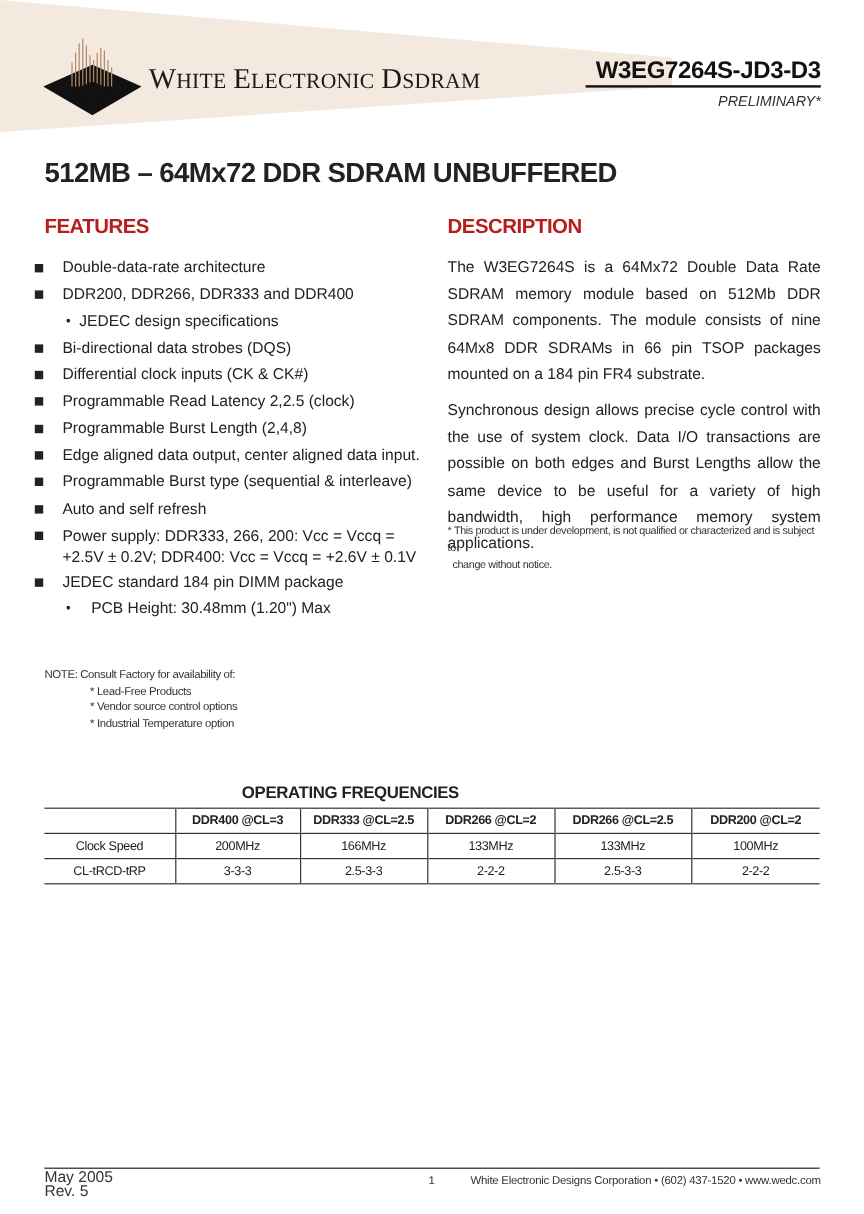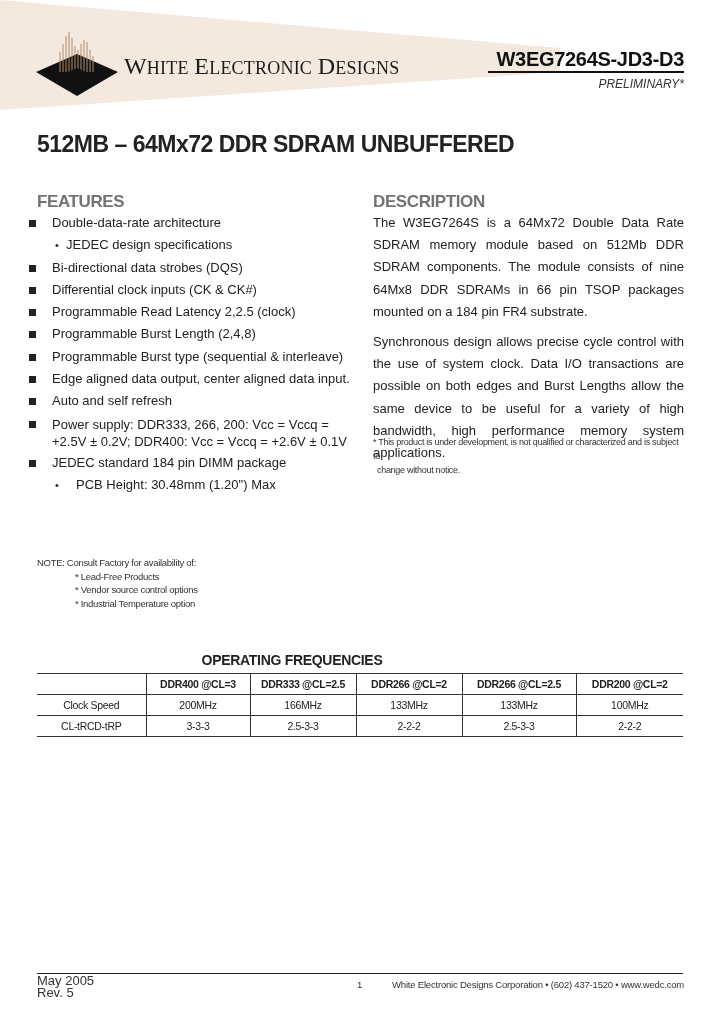--- a/index.html
+++ b/index.html
@@ -9,21 +9,21 @@
   .beam { position:absolute; left:0; top:0; width:560px; height:110px; }
   .logo { position:absolute; left:36px; top:28px; width:82px; height:68px; }
   .company { position:absolute; left:124px; top:53px; font-family:"Liberation Serif", serif; font-size:22px; letter-spacing:0.2px; color:#1a1a1a; white-space:nowrap; }
   .company .big { font-size:24px; }
   .company .sc { font-size:18px; }
   .partno { position:absolute; right:36px; top:48px; font-size:20px; font-weight:bold; letter-spacing:-0.3px; color:#111; }
   .hrule { position:absolute; left:488px; top:71px; width:196px; height:2px; background:#111; }
   .prelim { position:absolute; right:36px; top:77px; font-size:12px; font-style:italic; color:#333;text-align:right; }
 
   .title { position:absolute; left:37px; top:131px; font-size:23px; font-weight:bold; letter-spacing:-0.5px; color:#222; white-space:nowrap; }
-  .sec-h { position:absolute; top:192px; font-size:17px; font-weight:bold; letter-spacing:-0.4px; color:#737373; }
+  .sec-h { position:absolute; top:179px; font-size:17px; font-weight:bold; letter-spacing:-0.4px; color:#b91c1c; }
 
   
   .feat { position:absolute; left:28px; top:212px; width:320px; font-size:13px; line-height:22.3px; color:#222; }
   .feat .row { position:relative; padding-left:24px; white-space:nowrap; }
   .feat .row .sq { position:absolute; left:1px; top:8px; width:7px; height:7px; background:#222; }
   .feat .row.sub { padding-left:38px; }
   .feat .row.sub .dot { position:absolute; left:27px; top:0; font-size:11px; }
   .feat .row.sub2 { padding-left:48px; }
   .feat .row.sub2 .dot { position:absolute; left:27px; top:0; font-size:11px; }
   .feat .row.tight { line-height:17px; padding-top:3px; padding-bottom:2px; }
@@ -79,39 +79,40 @@
     <line x1="51" y1="44" x2="51" y2="14"></line>
     <line x1="54" y1="44" x2="54" y2="22"></line>
     <line x1="57" y1="44" x2="57" y2="28"></line>
   </g>
   <polygon points="41,40 60,48 41,60 22,48" fill="#111"></polygon>
 </svg>
 
 <div class="company">
   <span class="big">W</span><span class="sc">HITE</span>
   <span class="big">E</span><span class="sc">LECTRONIC</span>
-  <span class="big">D</span><span class="sc">ESIGNS</span>
+  <span class="big">D</span><span class="sc">SDRAM</span>
 </div>
 
 <div class="partno">W3EG7264S-JD3-D3</div>
 <div class="hrule"></div>
 <div class="prelim">PRELIMINARY*</div>
 
 <div class="title">512MB – 64Mx72 DDR SDRAM UNBUFFERED</div>
 
 <div class="sec-h" style="left:37px;">FEATURES</div>
 <div class="feat">
   <div class="row"><span class="sq"></span><span>Double-data-rate architecture</span></div>
+  <div class="row"><span class="sq"></span><span>DDR200, DDR266, DDR333 and DDR400</span></div>
   <div class="row sub"><span class="dot">•</span><span>JEDEC design specifications</span></div>
   <div class="row"><span class="sq"></span><span>Bi-directional data strobes (DQS)</span></div>
   <div class="row"><span class="sq"></span><span>Differential clock inputs (CK &amp; CK#)</span></div>
   <div class="row"><span class="sq"></span><span>Programmable Read Latency 2,2.5 (clock)</span></div>
   <div class="row"><span class="sq"></span><span>Programmable Burst Length (2,4,8)</span></div>
+  <div class="row"><span class="sq"></span><span>Edge aligned data output, center aligned data input.</span></div>
   <div class="row"><span class="sq"></span><span>Programmable Burst type (sequential &amp; interleave)</span></div>
-  <div class="row"><span class="sq"></span><span>Edge aligned data output, center aligned data input.</span></div>
   <div class="row"><span class="sq"></span><span>Auto and self refresh</span></div>
   <div class="row tight"><span class="sq" style="top:8px;"></span><span>Power supply:  DDR333, 266, 200:  Vcc = Vccq =</span><br><span>+2.5V ± 0.2V; DDR400:  Vcc = Vccq = +2.6V ± 0.1V</span></div>
   <div class="row"><span class="sq"></span><span>JEDEC standard 184 pin DIMM package</span></div>
   <div class="row sub2"><span class="dot">•</span><span>PCB Height: 30.48mm (1.20") Max</span></div>
 </div>
 
 <div class="note">
   <div>NOTE:  Consult Factory for availability of:</div>
   <div class="item">* Lead-Free Products</div>
   <div class="item">* Vendor source control options</div>

